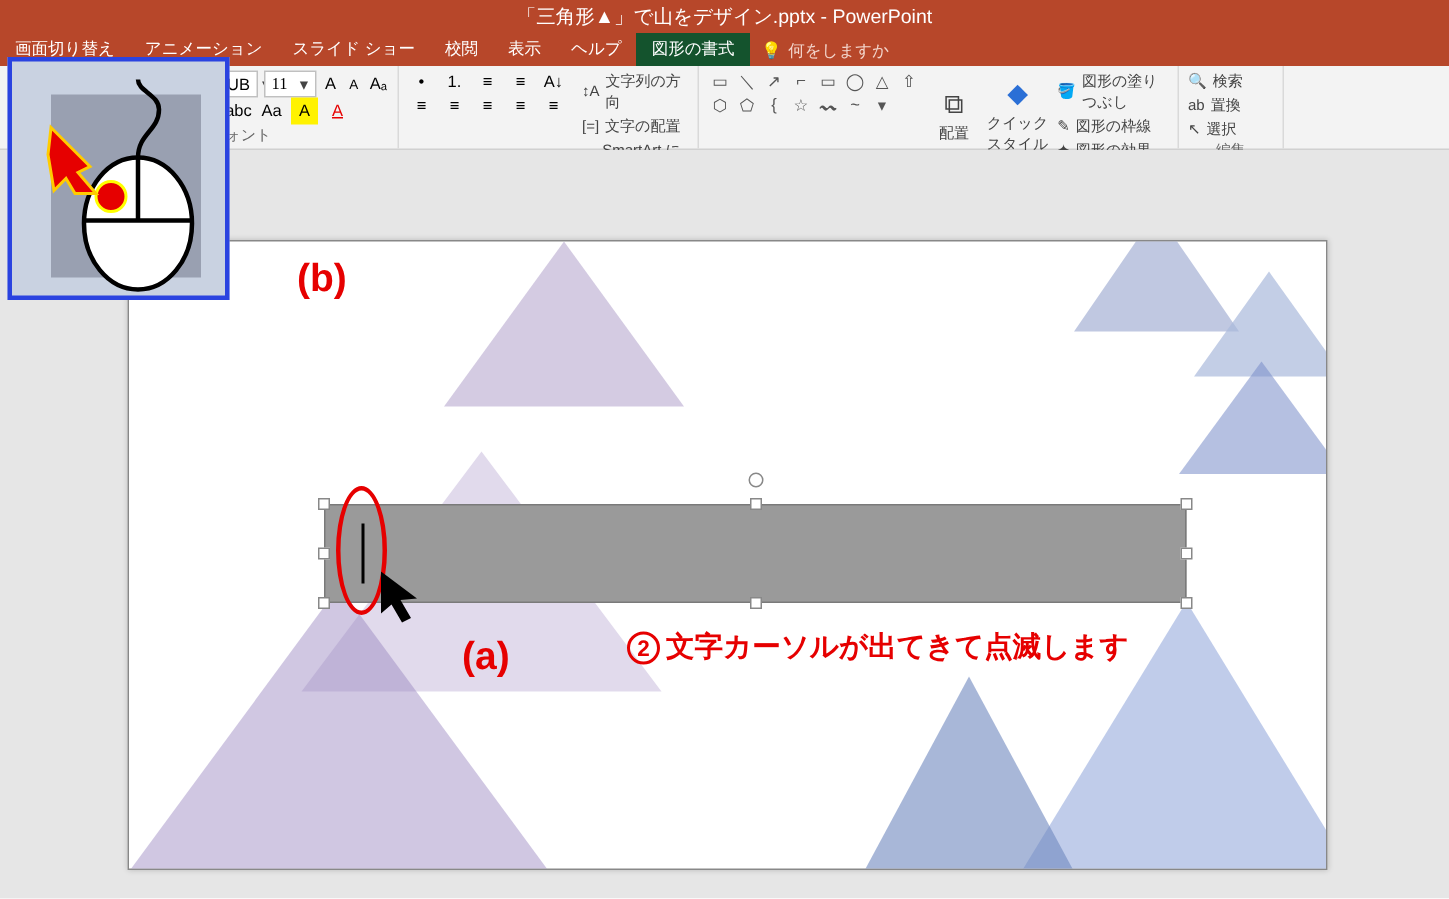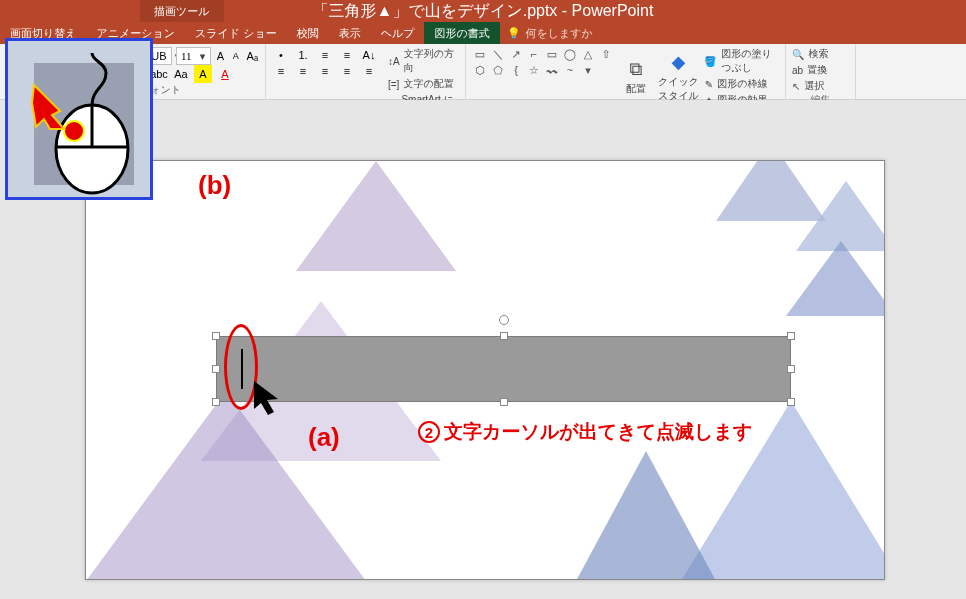--- a/index.html
+++ b/index.html
@@ -3,21 +3,21 @@
 <meta charset="utf-8">
 <style>
   * { margin:0; padding:0; box-sizing:border-box; }
   body { font-family: "Yu Gothic UI", "Meiryo UI", sans-serif; font-size:11px; background:#fff; width:966px; height:599px; overflow:hidden; position:relative; }
 
   
   .titlebar { height:22px; background:#b7472a; display:flex; align-items:center; color:#fff; font-size:11px; }
   .titlebar .tabs-left { display:flex; }
   .titlebar .tab { padding:0 10px; height:22px; line-height:22px; white-space:nowrap; }
   .titlebar .active-contextual-label { background:#a23e24; color:#fff; padding:0 14px; margin-left:140px; }
-  .title-text { position:absolute; left:50%; top:0; transform:translateX(-50%); color:#fff; height:22px; line-height:22px; font-size:16px;}
+  .title-text { position:absolute; left:50%; top:0; transform:translateX(-50%); color:#fff; height:22px; line-height:22px; font-size:13px;}
   .sub-tabbar { height:22px; background:#b7472a; display:flex; align-items:center; color:#fff; font-size:11px; }
   .sub-tab { padding:0 10px; height:22px; line-height:22px; }
   .sub-tab.format { background:#14532d; color:#fff; }
   .tellme { display:flex; align-items:center; margin-left:8px; color:#f3d6cd; }
   .tellme .bulb-icon { margin-right:4px; font-size:11px;}
 
   
   .ribbon { height:56px; background:#f3f3f3; border-bottom:1px solid #d0d0d0; display:flex; }
   .ribbon-group { border-right:1px solid #d9d9d9; padding:3px 6px 0; position:relative; display:flex; flex-direction:column; }
   .ribbon-group .label { font-size:10px; color:#666; text-align:center; margin-top:auto; padding-bottom:2px; }
@@ -78,23 +78,20 @@
   
   .mouse-panel { position:absolute; left:5px; top:38px; width:148px; height:162px; background:#c9d2e1; border:3px solid #2a43e0; z-index:100; }
   .mouse-inner { position:absolute; left:26px; top:22px; width:100px; height:122px; background:#99a0b1;}
   .mouse-svg { position:absolute; left:8px; top:8px; }
 
 </style>
 </head>
 <body>
 
 <div class="titlebar">
-  <div class="tabs-left">
-    <div class="tab active-contextual-label">描画ツール</div>
-  </div>
   <div class="title-text">「三角形▲」で山をデザイン.pptx - PowerPoint</div>
 </div>
 
 <div class="sub-tabbar">
   <div class="sub-tab">画面切り替え</div>
   <div class="sub-tab">アニメーション</div>
   <div class="sub-tab">スライド ショー</div>
   <div class="sub-tab">校閲</div>
   <div class="sub-tab">表示</div>
   <div class="sub-tab">ヘルプ</div>

